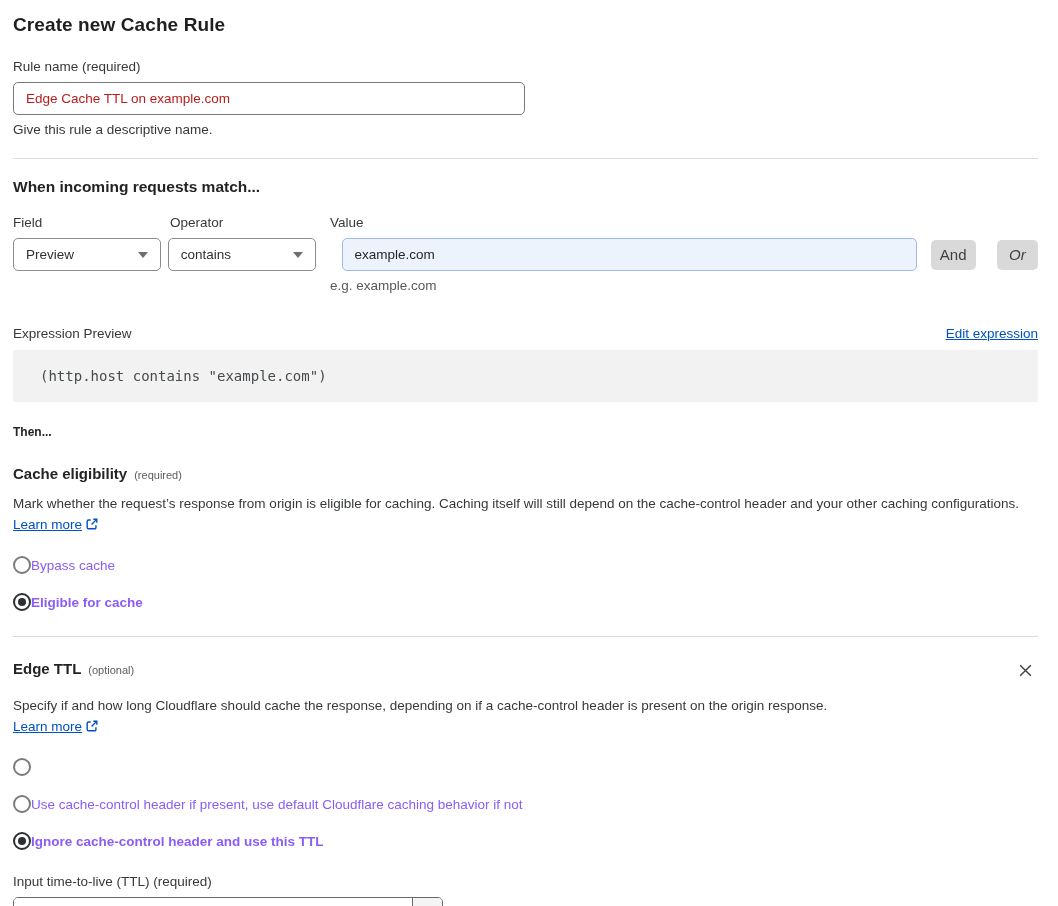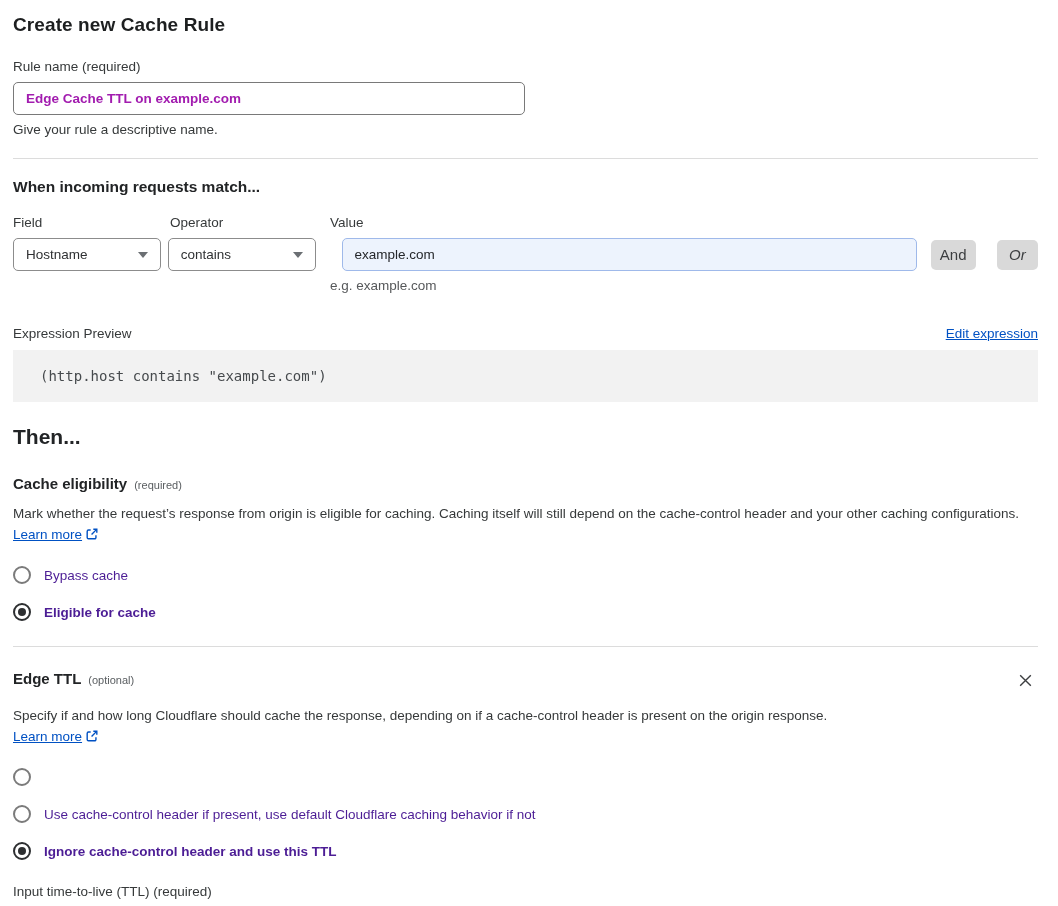--- a/index.html
+++ b/index.html
@@ -12,23 +12,23 @@
     overflow: hidden;
   }
   .page { padding: 14px 20px 0 13px; }
 
   .page-title { font-size: 19px; font-weight: 700; color: #1d1f20; letter-spacing: .1px; }
 
   .field-label { margin-top: 23px; color: #36393a; }
   .text-input {
     margin-top: 8px; width: 512px; height: 33px;
     border: 1px solid #797979; border-radius: 5px;
-    padding: 0 12px; font-size: 13.5px; color: #a21caf;
+    padding: 0 12px; font-size: 13.5px; color: #b91c1c;
     font-family: "Liberation Sans", sans-serif; background: #fff;
-    outline: none; display: block; font-weight: bold;
+    outline: none; display: block;
   }
   .help-text { margin-top: 7px; color: #36393a; }
 
   .divider { border: none; border-top: 1px solid #dcdcdc; margin-top: 21px; }
 
   .section-heading { margin-top: 19px; font-size: 15.5px; font-weight: 700; color: #222426; }
 
   .match-labels { display: flex; margin-top: 19px; }
   .match-labels .lbl-field { width: 157px; }
   .match-labels .lbl-operator { width: 160px; }
@@ -59,40 +59,40 @@
   .eg-text { margin-top: 7px; margin-left: 317px; color: #56585a; }
 
   .expr-head { display: flex; justify-content: space-between; align-items: flex-end; margin-top: 33px; }
   a.link { color: #0051c3; text-decoration: underline; cursor: pointer; }
   .code-box {
     margin-top: 9px; height: 52px; background: #f2f2f2;
     display: flex; align-items: center; padding-left: 27px;
     font-family: "DejaVu Sans Mono", monospace; font-size: 14px; color: #464a4d;
   }
 
-  .then-heading { margin-top: 23px; font-size: 21px; font-weight: 700; color: #222426; }
+  .then-heading { margin-top: 23px; font-size: 12px; font-weight: 700; color: #222426; }
 
   .subsection-title-row { margin-top: 26px; display: flex; align-items: baseline; }
   .subsection-title { font-size: 15px; font-weight: 700; color: #222426; }
   .subsection-badge { margin-left: 7px; color: #595d60; font-size: 11px; }
   .desc { margin-top: 11px; line-height: 21px; color: #36393a; }
   .desc.narrow { max-width: 840px; }
   .ext-icon { display: inline-block; vertical-align: -2px; margin-left: 3px; }
 
   .radio-row { display: flex; align-items: center; margin-top: 19px; }
   .radio {
     width: 18px; height: 18px; border-radius: 50%;
     border: 2px solid #7b7b7b; background: #fff;
     display: flex; align-items: center; justify-content: center;
     cursor: pointer; flex: none;
   }
   .radio.selected { border-color: #2d2f31; }
   .radio .dot { width: 8px; height: 8px; border-radius: 50%; background: transparent; }
   .radio.selected .dot { background: #2d2f31; }
-  .radio-label { margin-left: 13px; color: #4c1d95; }
+  .radio-label { color: #8b5cf6; }
   .radio-label.bold { font-weight: 700; }
 
   .edge-header { display: flex; justify-content: space-between; align-items: flex-start; margin-top: 23px; }
   .close-btn { background: none; border: none; cursor: pointer; padding: 2px; margin-right: 2px; }
 
   .ttl-label { margin-top: 24px; color: #36393a; }
   .ttl-combo {
     margin-top: 8px; width: 430px; height: 33px;
     border: 1px solid #666a6d; border-radius: 5px;
     display: flex; overflow: hidden; background: #fff;
@@ -109,35 +109,35 @@
 </style>
 </head>
 <body>
 
 <div class="page">
 
   <h1 class="page-title">Create new Cache Rule</h1>
 
   <div class="field-label">Rule name (required)</div>
   <input class="text-input" type="text" value="Edge Cache TTL on example.com" style="">
-  <div class="help-text">Give your rule a descriptive name.</div>
+  <div class="help-text">Give this rule a descriptive name.</div>
 
   <hr class="divider">
 
   <h2 class="section-heading">When incoming requests match...</h2>
 
   <div class="match-labels">
     <div class="lbl-field">Field</div>
     <div class="lbl-operator">Operator</div>
     <div>Value</div>
   </div>
 
   <div class="match-row">
     <div class="select">
-      <span>Hostname</span>
+      <span>Preview</span>
       <span class="chevron-down"></span>
     </div>
     <div class="select">
       <span>contains</span>
       <span class="chevron-down"></span>
     </div>
     <input class="value-input" type="text" value="example.com" style="">
     <button class="btn btn-and">And</button>
     <button class="btn btn-or">Or</button>
   </div>

